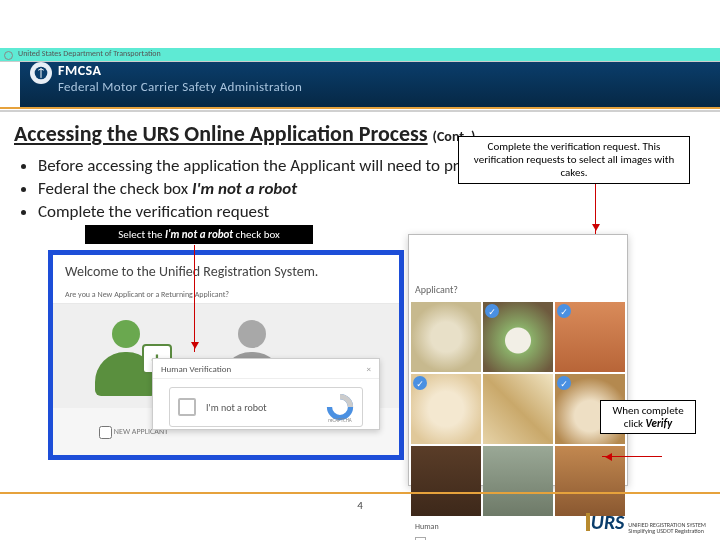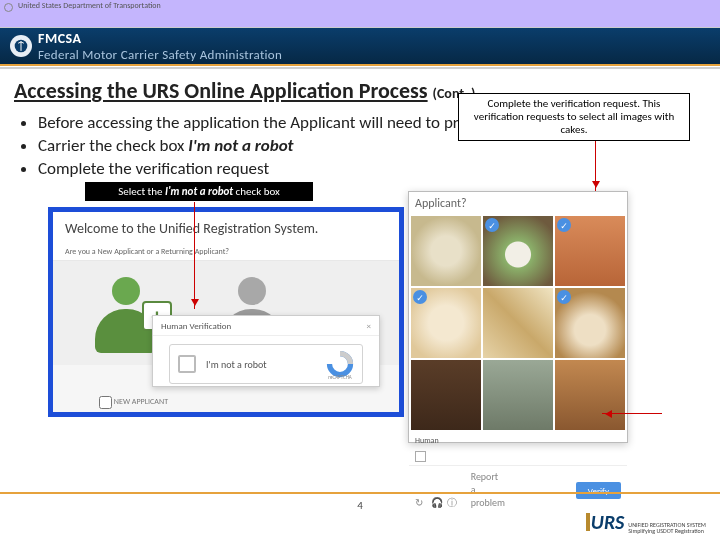--- a/index.html
+++ b/index.html
@@ -1,21 +1,21 @@
 <!DOCTYPE html>
 <html><head>
 <meta charset="utf-8">
 <style>
   * { box-sizing: border-box; margin: 0; padding: 0; }
   body { width: 720px; height: 540px; font-family: Calibri, Arial, sans-serif; background: #fff; position: relative; overflow: hidden; }
   
-  .topbar { height: 28px; background: #c4b5fd; border-bottom: 1px solid #ccc; font-size: 8px; color: #555; padding-left: 18px; position: relative; }
+  .topbar { height: 14px; background: #5eead4; border-bottom: 1px solid #ccc; font-size: 8px; color: #555; padding-left: 18px; position: relative; margin-top: 48px; }
   .topbar::before { content: ''; position: absolute; left: 4px; top: 3px; width: 7px; height: 7px; border: 1px solid #888; border-radius: 50%; }
   
-  .banner { height: 36px; background: linear-gradient(#0a3d6b, #062845); display: flex; align-items: center; padding-left: 10px; }
+  .banner { height: 45px; background: linear-gradient(#0a3d6b, #062845); display: flex; align-items: flex-start; padding-left: 10px; margin-left: 20px; }
   .banner-logo { width: 22px; height: 22px; background: #e8eef5; border-radius: 50%; display: grid; place-items: center; margin-right: 6px; }
   .banner-logo svg { width: 14px; height: 14px; }
   .banner-txt { color: #fff; }
   .banner-txt .t1 { font-size: 14px; font-weight: bold; letter-spacing: 0.5px; }
   .banner-txt .t2 { font-size: 13px; color: #a8c4de; letter-spacing: 0.3px; }
   .rule-gold { height: 2px; background: #e6a23c; }
   .rule-grey { height: 2px; background: #d0d0d0; margin-top: 1px; }
   
   .slide { padding: 8px 14px 0 14px; }
   .title { font-size: 22px; color: #222; }
@@ -48,35 +48,35 @@
   .avatars { display: flex; gap: 36px; padding: 12px 0 0 28px; background: #efefef; }
   .avatar { width: 90px; text-align: center; }
   .avatar .body { width: 80px; height: 92px; position: relative; margin: 0 auto; }
   .avatar .head { width: 28px; height: 28px; border-radius: 50%; position: absolute; top: 4px; left: 26px; }
   .avatar .torso { width: 62px; height: 44px; border-radius: 30px 30px 6px 6px; position: absolute; bottom: 12px; left: 9px; }
   .avatar .plus { position: absolute; right: -6px; top: 28px; width: 30px; height: 30px; background: #fff; border: 2px solid #5a8a3f; border-radius: 4px; display: grid; place-items: center; color: #5a8a3f; font-size: 22px; font-weight: bold; }
   .avatar.green .head { background: #6aa84f; }
   .avatar.green .torso { background: #5a8f3e; }
   .avatar.grey .head { background: #a8a8a8; }
   .avatar.grey .torso { background: #9a9a9a; }
-  .newapp { position: absolute; left: 46px; bottom: 3px; font-size: 8px; color: #777; }
+  .newapp { position: absolute; left: 46px; bottom: 16px; font-size: 8px; color: #777; }
   .newapp input { vertical-align: middle; }
   
   .hv-box { position: absolute; left: 138px; top: 130px; width: 228px; height: 72px; background: #fff; border: 1px solid #ccc; box-shadow: 0 2px 6px rgba(0,0,0,0.18); z-index: 18; }
   .hv-box .hdr { font-size: 9px; padding: 4px 8px; border-bottom: 1px solid #eee; display:flex; justify-content: space-between; color:#555;}
   .hv-box .hdr span:last-child { color:#999; }
   .hv-box .rc { margin: 8px 16px; border: 1px solid #d3d3d3; border-radius: 3px; height: 40px; display: flex; align-items: center; padding: 0 8px; }
   .hv-box .rc .cb { width: 18px; height: 18px; border: 2px solid #bbb; border-radius: 2px; margin-right: 10px; }
   .hv-box .rc .lbl { font-size: 10px; color: #555; flex: 1; }
   .hv-box .rc .badge { width: 28px; height: 28px; position: relative; }
   .hv-box .rc .badge svg { width: 28px; height: 28px; }
   .hv-box .rc .bt { font-size: 5px; color: #888; position: absolute; bottom: -2px; left: 0; right: 0; text-align: center; }
   
   .shot-right { position: absolute; right: 78px; top: 6px; width: 220px; height: 252px; background: #fff; border: 1px solid #bbb; box-shadow: 0 2px 8px rgba(0,0,0,0.2); }
-  .shot-right .q { font-size: 12px; color: #666; padding: 4px 6px; }
+  .shot-right .q { font-size: 10px; color: #666; padding: 4px 6px; margin-top: 44px; }
   .shot-right .bluehead { background: #4a90e2; color: #fff; font-size: 10px; font-weight: bold; padding: 5px 8px; }
   .grid9 { display: grid; grid-template-columns: repeat(3, 1fr); gap: 2px; padding: 2px; }
   .tile { aspect-ratio: 1/1; position: relative; display: grid; place-items: center; overflow: hidden; }
   .tile .check { position: absolute; top: 2px; left: 2px; width: 14px; height: 14px; background: #4a90e2; border-radius: 50%; display: grid; place-items: center; color: #fff; font-size: 9px; }
   .humanrow { display: flex; align-items: flex-start; gap: 6px; padding: 3px 6px; font-size: 8px; color: #555; }
   .humanrow .cb2 { width: 11px; height: 11px; border: 1px solid #aaa; }
   .footrow { display: flex; justify-content: space-between; align-items: center; padding: 4px 6px; border-top: 1px solid #eee; }
   .footrow .icons span { display: inline-block; width: 12px; height: 12px; color: #888; font-size: 10px; margin-right: 4px; }
   .footrow .verify { background: #4a90e2; color: #fff; font-size: 9px; padding: 3px 12px; border-radius: 2px; }
   .footrow .report { font-size: 7px; color: #888; margin-left: 4px;}
@@ -107,34 +107,37 @@
 </div>
 <div class="rule-gold"></div>
 <div class="rule-grey"></div>
 
 <div class="slide">
   <div class="title">
     <span class="main">Accessing the URS Online Application Process</span> <span class="cont">(Cont. )</span>
   </div>
   <ul class="bullets">
     <li><span>Before accessing the application the Applicant will need to provide </span><em><b>Human Verification</b></em></li>
-    <li><span>Carrier the check box </span><em><b>I'm not a robot</b></em></li>
+    <li><span>Federal the check box </span><em><b>I'm not a robot</b></em></li>
     <li>Complete the verification request</li>
   </ul>
 
   <div class="stage">
 
     <div class="callout c1">
       <span>Select the </span><span class="ital" style="font-weight:bold">I'm not a robot</span><span> check box</span>
     </div>
     <div class="arrow-v a1"></div>
 
     <div class="callout c2">Complete the verification request. This verification requests to select all images with cakes.</div>
     <div class="arrow-v a2"></div>
 
+    <div class="callout c3">
+      <span>When complete click </span><span class="ital">Verify</span>
+    </div>
     <div class="arrow-h a3"></div>
 
     <div class="shot-left">
       <div class="welcome">
         <h2>Welcome to the Unified Registration System.</h2>
         <p>Are you a New Applicant or a Returning Applicant?</p>
       </div>
       <div class="avatars">
         <div class="avatar green">
           <div class="body">

